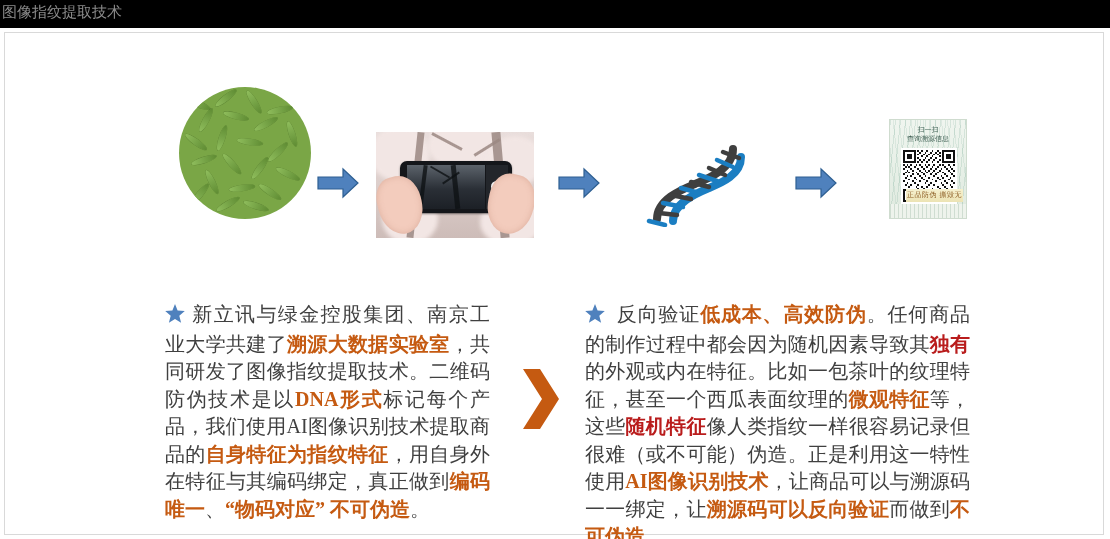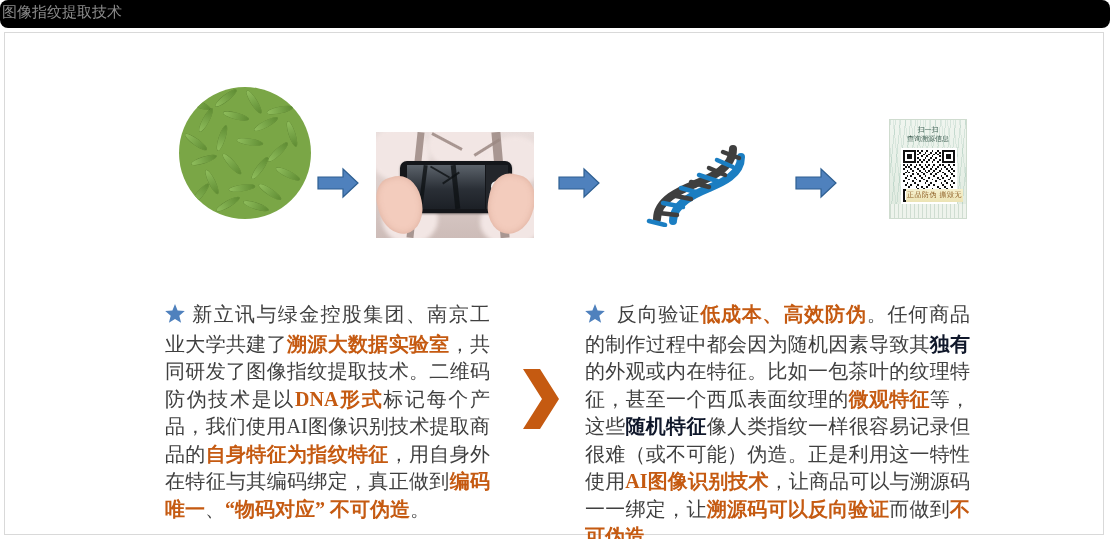--- a/index.html
+++ b/index.html
@@ -14,21 +14,20 @@
     font-family: "Liberation Serif", "DejaVu Serif", serif;
   }
 
   
   .titlebar {
     position: absolute;
     left: 0; top: 0;
     width: 1110px;
     height: 28px;
     background: #000000;
-    border-radius: 8px;
   }
   .titlebar-text {
     position: absolute;
     left: 2px;
     top: 2px;
     font-family: "DejaVu Sans", "Liberation Sans", sans-serif;
     font-size: 15px;
     line-height: 20px;
     color: #8c8c8c;
     letter-spacing: 0px;
@@ -231,21 +230,21 @@
   }
   .col-left  { left: 160px; top: 268px; width: 325px; }
   .col-right { left: 580px; top: 268px; width: 385px; }
 
   .star {
     display: inline-block;
     vertical-align: -2px;
     margin-right: 6px;
   }
   .hl-orange { color: #c55a11; font-weight: bold; }
-  .hl-blue-b { color: #0f172a; font-weight: bold; }
+  .hl-blue-b { color: #b91c1c; font-weight: bold; }
 
   .chevron {
     position: absolute;
     left: 515px;
     top: 332px;
     width: 42px;
     height: 68px;
   }
 </style>
 </head>

